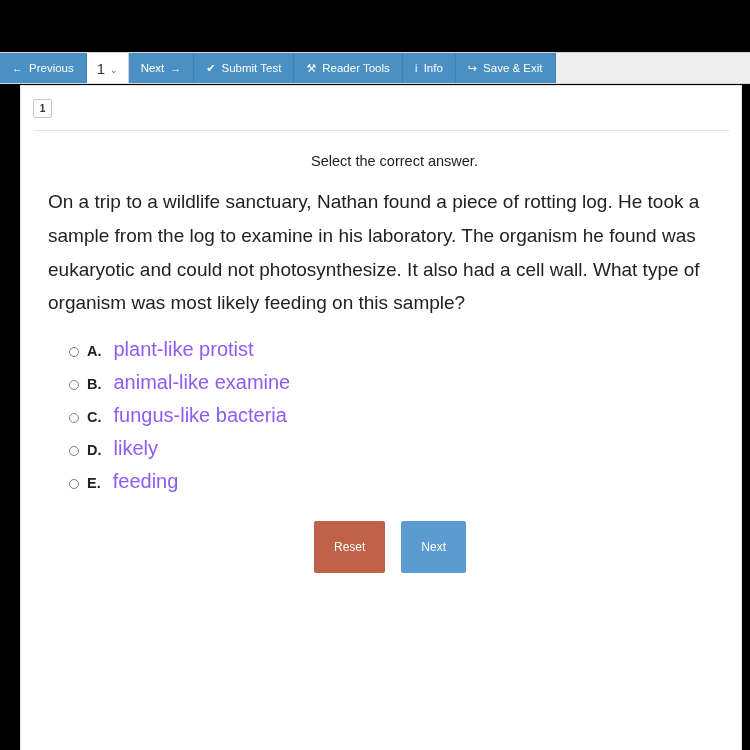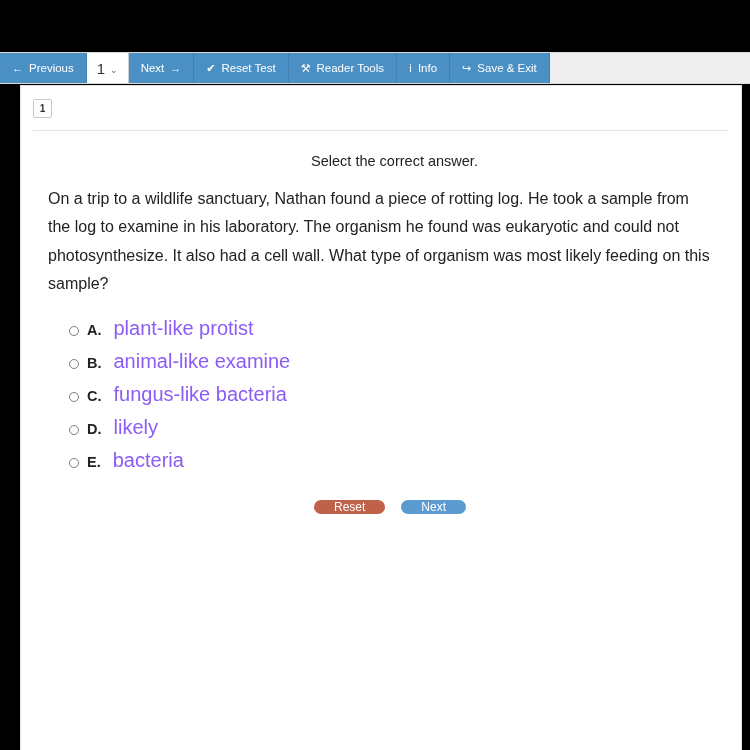--- a/index.html
+++ b/index.html
@@ -121,21 +121,21 @@
   }
 
   .instruction {
     margin: 22px 0 0 27px;
     font-size: 14.5px;
     color: #222222;
     text-align: center;
   }
   .stem {
     margin: 16px 27px 0 27px;
-    font-size: 16px;
+    font-size: 19px;
     color: #222222;
     line-height: 1.78;
     max-width: 665px;
   }
 
   .choices {
     margin: 18px 0 0 48px;
   }
   .choice {
     display: flex;
@@ -168,24 +168,24 @@
 
   .btn-row {
     margin-top: 28px;
     display: flex;
     justify-content: center;
     gap: 16px;
     padding-left: 18px;
   }
   .pill {
     border: none;
-    border-radius: 13px;
+    border-radius: 2px;
     color: #ffffff;
     font-size: 12px;
-    padding: 0 20px;
+    padding: 19px 20px;
     cursor: pointer;
     font-family: "Liberation Sans", sans-serif;
   }
   .pill.reset { background: #c0614a; }
   .pill.next  { background: #5b9bd1; }
 </style>
 </head>
 <body>
 
 <div id="app">
@@ -202,21 +202,21 @@
       <span class="caret">⌄</span>
     </div>
 
     <div class="tb-btn">
       <span>Next</span>
       <span class="ico">→</span>
     </div>
 
     <div class="tb-btn">
       <span class="ico">✔</span>
-      <span>Reset Test</span>
+      <span>Submit Test</span>
     </div>
 
     <div class="tb-btn">
       <span class="ico">⚒</span>
       <span>Reader Tools</span>
     </div>
 
     <div class="tb-btn">
       <span class="ico">ℹ</span>
       <span>Info</span>
@@ -263,21 +263,21 @@
 
       <div class="choice">
         <span class="radio"></span>
         <span class="ch-letter">D.</span>
         <span class="ch-text">likely</span>
       </div>
 
       <div class="choice">
         <span class="radio"></span>
         <span class="ch-letter">E.</span>
-        <span class="ch-text">bacteria</span>
+        <span class="ch-text">feeding</span>
       </div>
 
     </div>
 
     <div class="btn-row">
       <button class="pill reset">Reset</button>
       <button class="pill next">Next</button>
     </div>
 
   </div>

